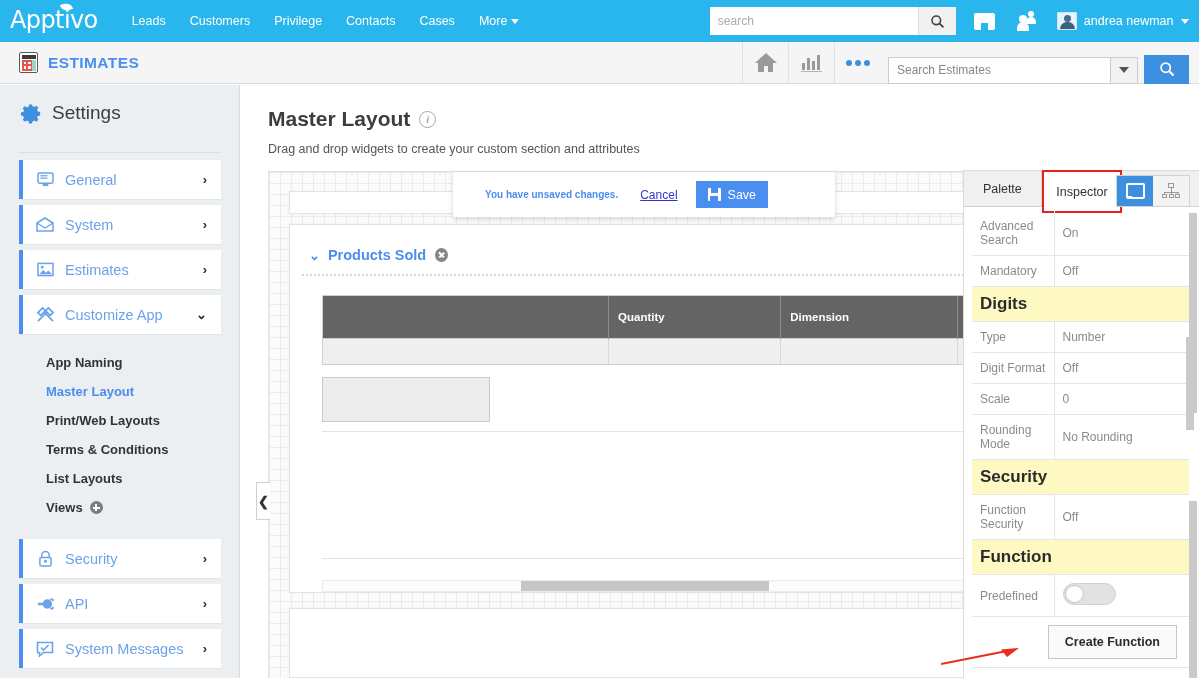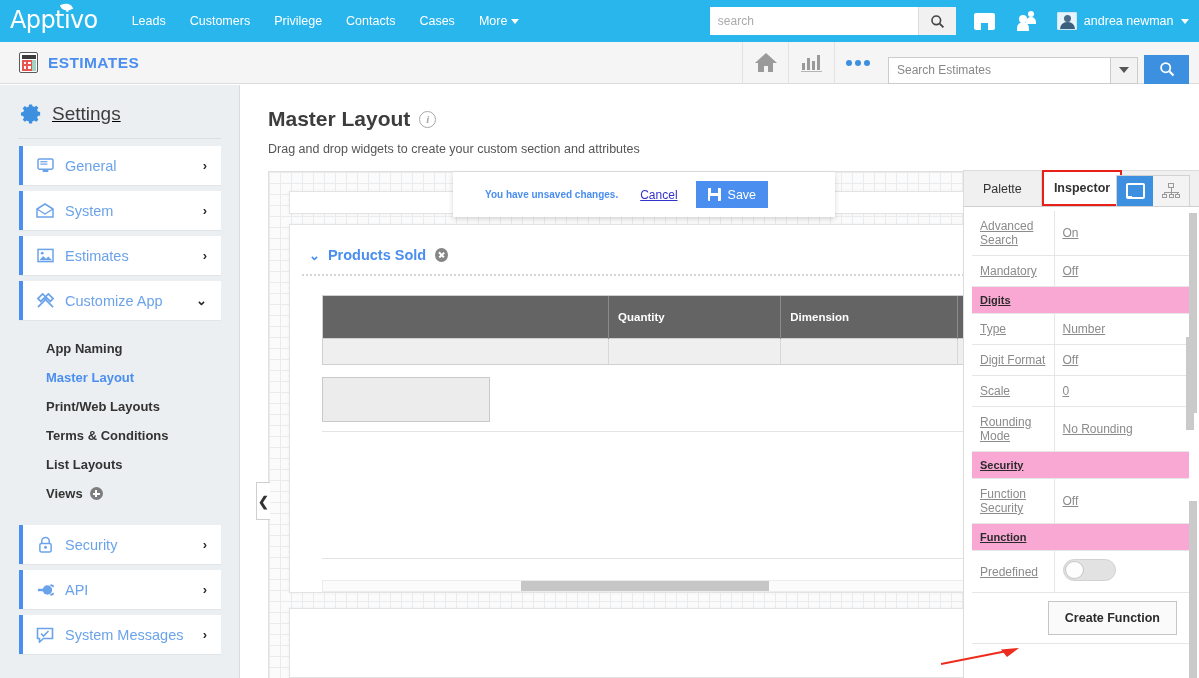--- a/index.html
+++ b/index.html
@@ -148,24 +148,23 @@
     display: flex; align-items: center; justify-content: center; cursor: pointer;
   }
 
   
   .sidebar {
     position: absolute; left: 0; top: 85px; width: 240px; height: 593px;
     background: #eceff1; border-right: 1px solid #d8dcdf;
     overflow: hidden;
   }
   .settings-head {
-    display: flex; align-items: center; padding: 17px 0 13px 20px;
+    display: flex; padding: 17px 0 27px 20px;
     border-bottom: 1px solid #dcdfe2; margin: 0 18px 0 18px;
     padding-left: 2px;
-    text-decoration: underline;
   }
   .gear {
     width: 23px; height: 23px; margin-right: 9px; position: relative; flex: 0 0 auto;
   }
   .settings-title { font-size: 19px; color: #3d3d3d; }
   .side-group { margin: 7px 0 0 0; }
   .side-item {
     position: relative; background: #ffffff; margin: 0 18px 6px 19px;
     height: 39px; display: flex; align-items: center; cursor: pointer;
     box-shadow: 0 1px 0 rgba(0,0,0,0.04);
@@ -321,31 +320,31 @@
     background: #ffffff; border-left: 1px solid #dcdcdc; border-top: 1px solid #dcdcdc;
   }
   .insp-tabs { display: flex; height: 36px; background: #f0f0f0; border-bottom: 1px solid #cfcfcf; }
   .insp-tab {
     flex: 1; display: flex; align-items: center; justify-content: center;
     font-size: 12.5px; color: #333; cursor: pointer;
     border-right: 1px solid #d6d6d6; background: #f0f0f0;
   }
   .insp-tab:last-child { border-right: none; }
   .insp-tab.selected {
-    background: #ffffff; border: 2px solid #e8201a; height: 36px; margin-top: -1px; font-weight: bold;
+    background: #ffffff; border: 2px solid #e8201a; height: 43px; margin-top: -1px;
   }
   .insp-body { position: absolute; left: 8px; top: 40px; right: 10px; bottom: 0; overflow: hidden; }
   .prop-table { width: 100%; border-collapse: collapse; table-layout: fixed; }
   .prop-table tr { border-bottom: 1px solid #e6e6e6; }
   .prop-table td {
-    font-size: 12px; color: #8b8b8b; padding: 8px 8px 8px 8px; vertical-align: middle; text-decoration: underline;
+    font-size: 12px; color: #8b8b8b; padding: 8px 8px 8px 8px; vertical-align: middle;
   }
   .prop-table td.k { width: 82px; border-right: 1px solid #e6e6e6; }
   .prop-table tr.group td {
-    background: #f9a8d4; color: #2b2b2b; font-weight: bold; border-right: none; font-size: 11px;
+    background: #fef9c3; color: #2b2b2b; font-weight: bold; border-right: none; font-size: 17px;
     padding: 7px 8px;
   }
   .toggle {
     width: 53px; height: 22px; border-radius: 11px; background: #e2e2e2; border: 1px solid #d2d2d2;
     position: relative; cursor: pointer; display: inline-block;
   }
   .toggle .knob {
     position: absolute; left: 1px; top: 1px; width: 19px; height: 18px; border-radius: 50%;
     background: #fdfdfd; border: 1px solid #c4c4c4;
   }

